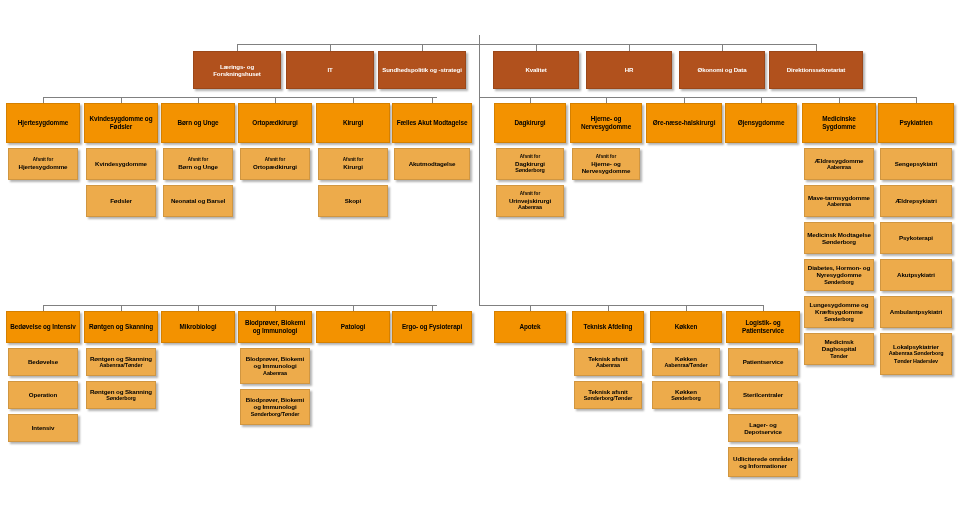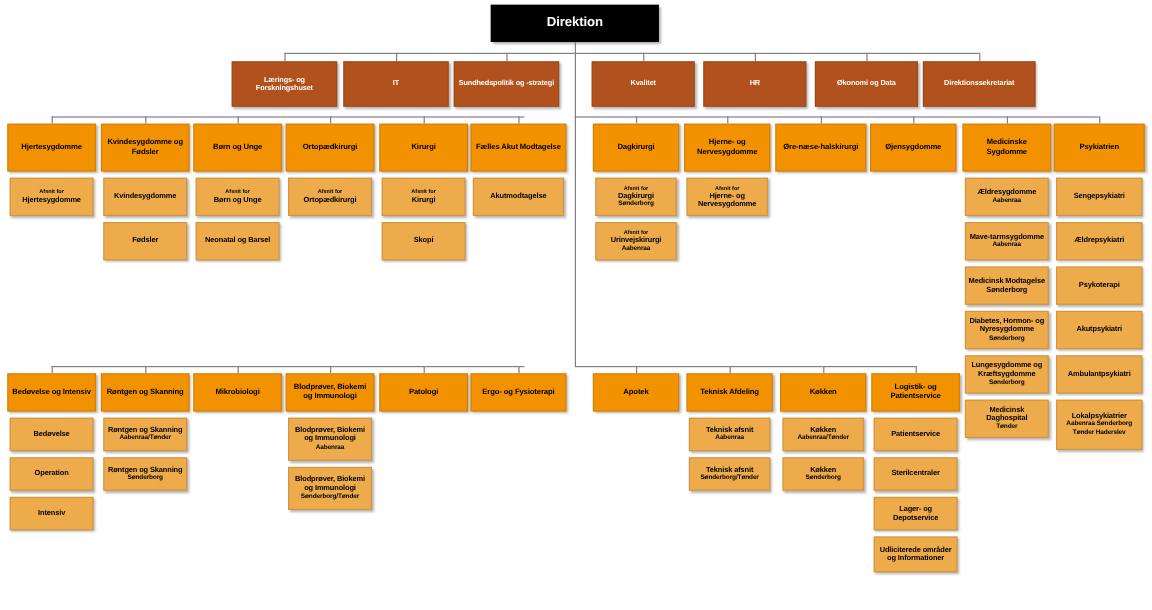--- a/index.html
+++ b/index.html
@@ -72,25 +72,20 @@
     position: absolute;
     background: #808080;
   }
   .conn.h { height: 1px; }
   .conn.v { width: 1px; }
 </style>
 </head>
 <body>
 
 <div id="chart">
-    <div class="box lvl-root" style="left: 409px; top: 4px; width: 140px; height: 31px;">
-      <div>
-        <span class="lbl">Direktion</span>
-      </div>
-    </div>
     <div class="conn v" style="left: 479px; top: 35px; height: 270px;"></div>
     <div class="conn h" style="left: 237px; top: 44px; width: 242px;"></div>
     <div class="box lvl-dir" style="left: 193px; top: 51px; width: 88px; height: 38px;">
       <div>
         <span class="lbl">Lærings- og Forskningshuset</span>
       </div>
     </div>
     <div class="conn v" style="left: 237px; top: 44px; height: 7px;"></div>
     <div class="box lvl-dir" style="left: 286px; top: 51px; width: 88px; height: 38px;">
       <div>

